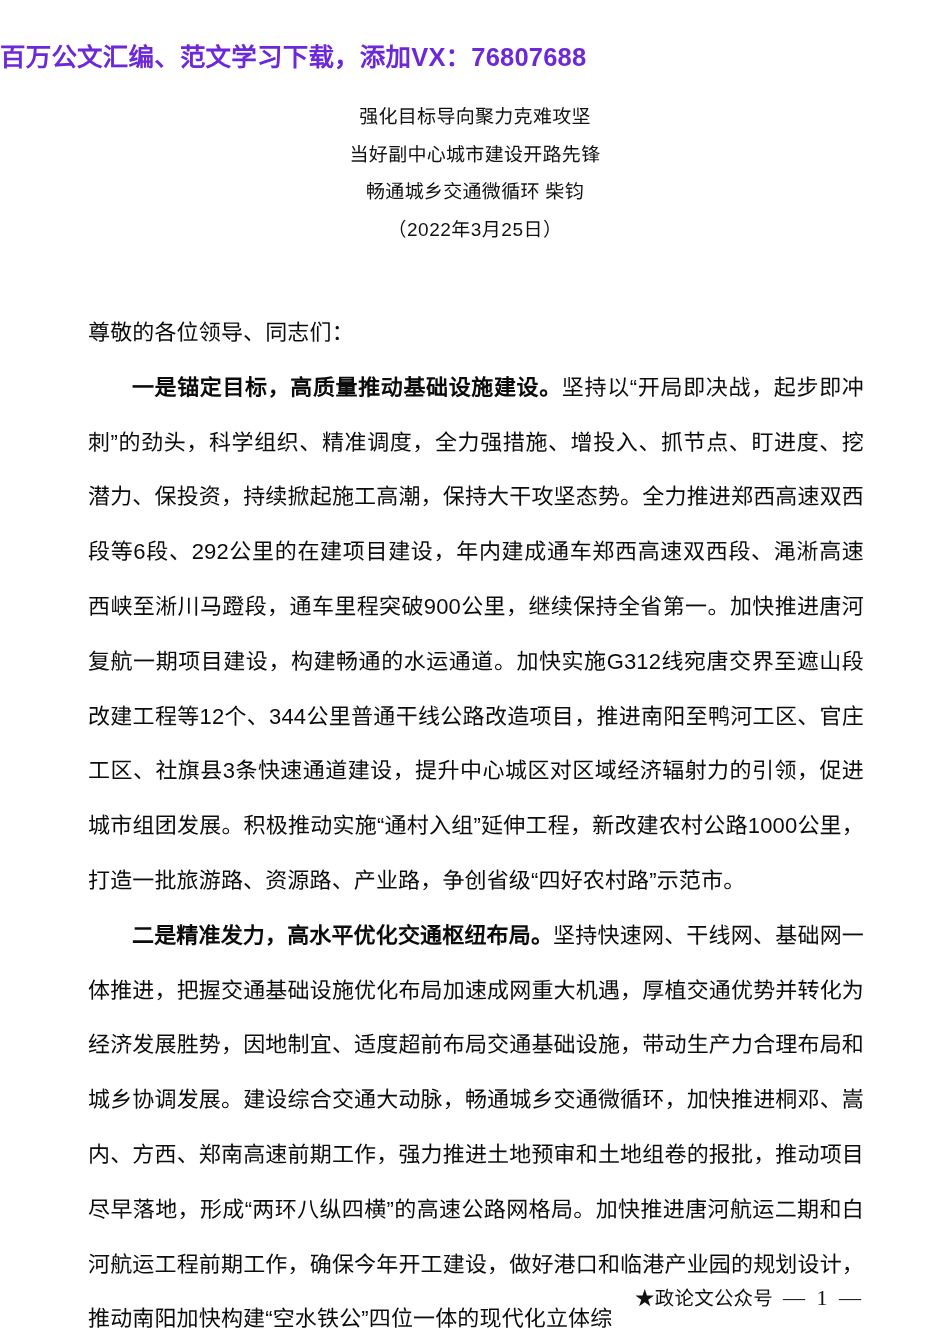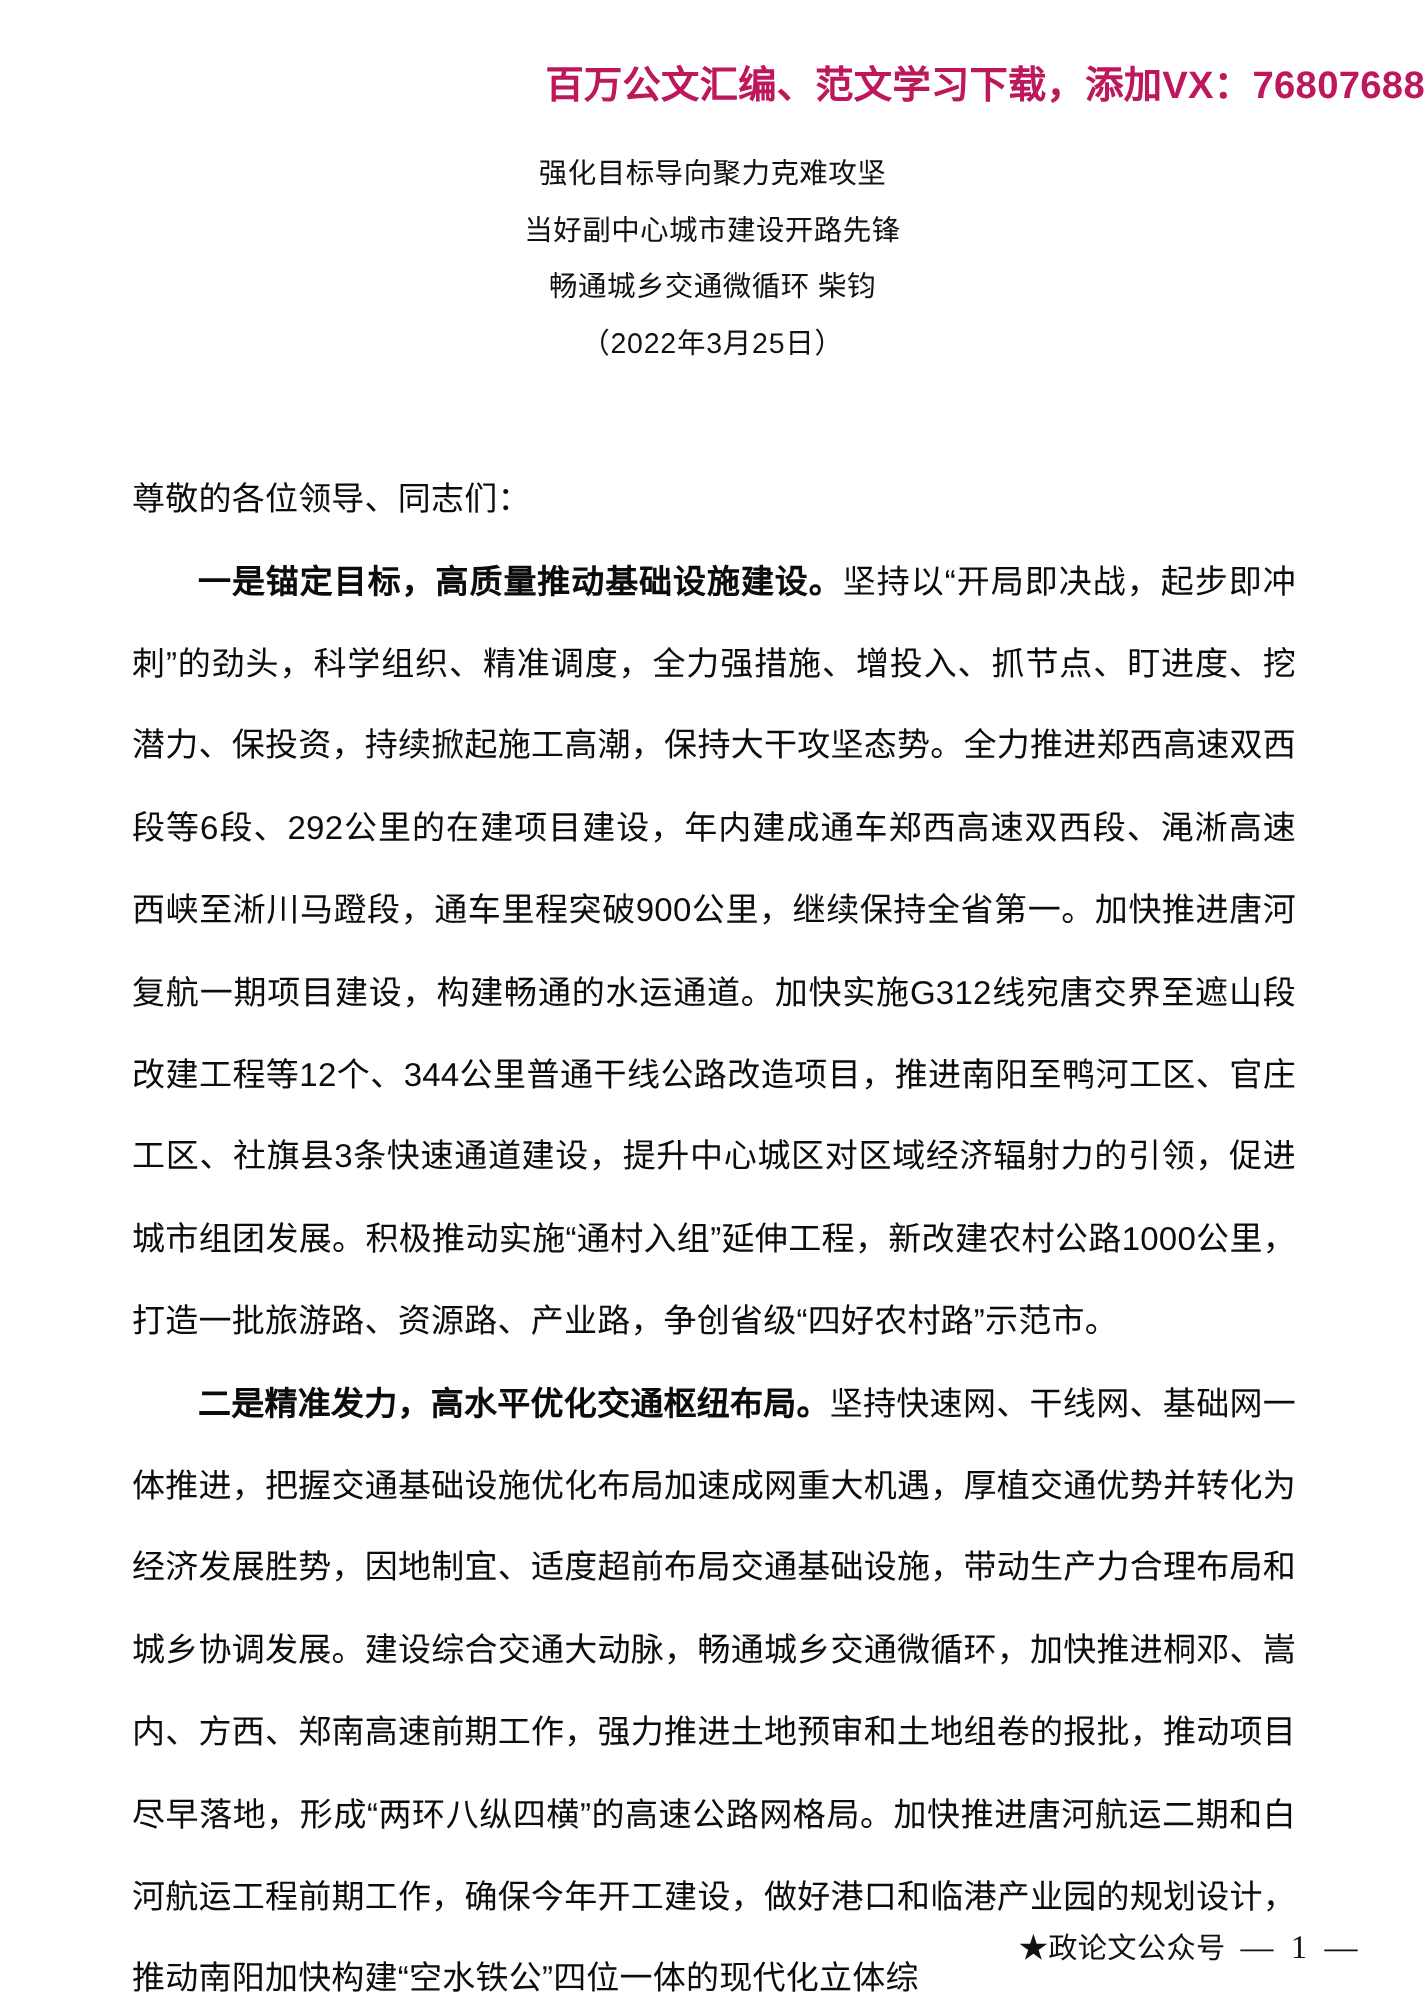--- a/index.html
+++ b/index.html
@@ -20,25 +20,25 @@
     overflow: hidden;
     box-sizing: border-box;
   }
 
   
   .promo-banner {
     position: absolute;
     left: 0;
     top: 40px;
     width: 950px;
-    text-align: right;
+    text-align: left;
     font-size: 25.5px;
     line-height: 34px;
     font-weight: 700;
-    color: #be185d;
+    color: #6d28d9;
     letter-spacing: 0.2px;
     white-space: nowrap;
   }
 
   
   .title-block {
     position: absolute;
     left: 0;
     top: 98px;
     width: 950px;
@@ -85,21 +85,21 @@
     letter-spacing: 0.1px;
   }
 
   
   .footer {
     position: absolute;
     left: 0;
     top: 1283px;
     width: 950px;
     text-align: right;
-    padding-right: 42px;
+    padding-right: 86px;
     box-sizing: border-box;
     font-family: "Liberation Serif", "DejaVu Serif", serif;
     font-size: 22px;
     line-height: 30px;
     color: #111111;
     white-space: nowrap;
   }
   .footer .wm {
     font-size: 19.5px;
     letter-spacing: 0.2px;

